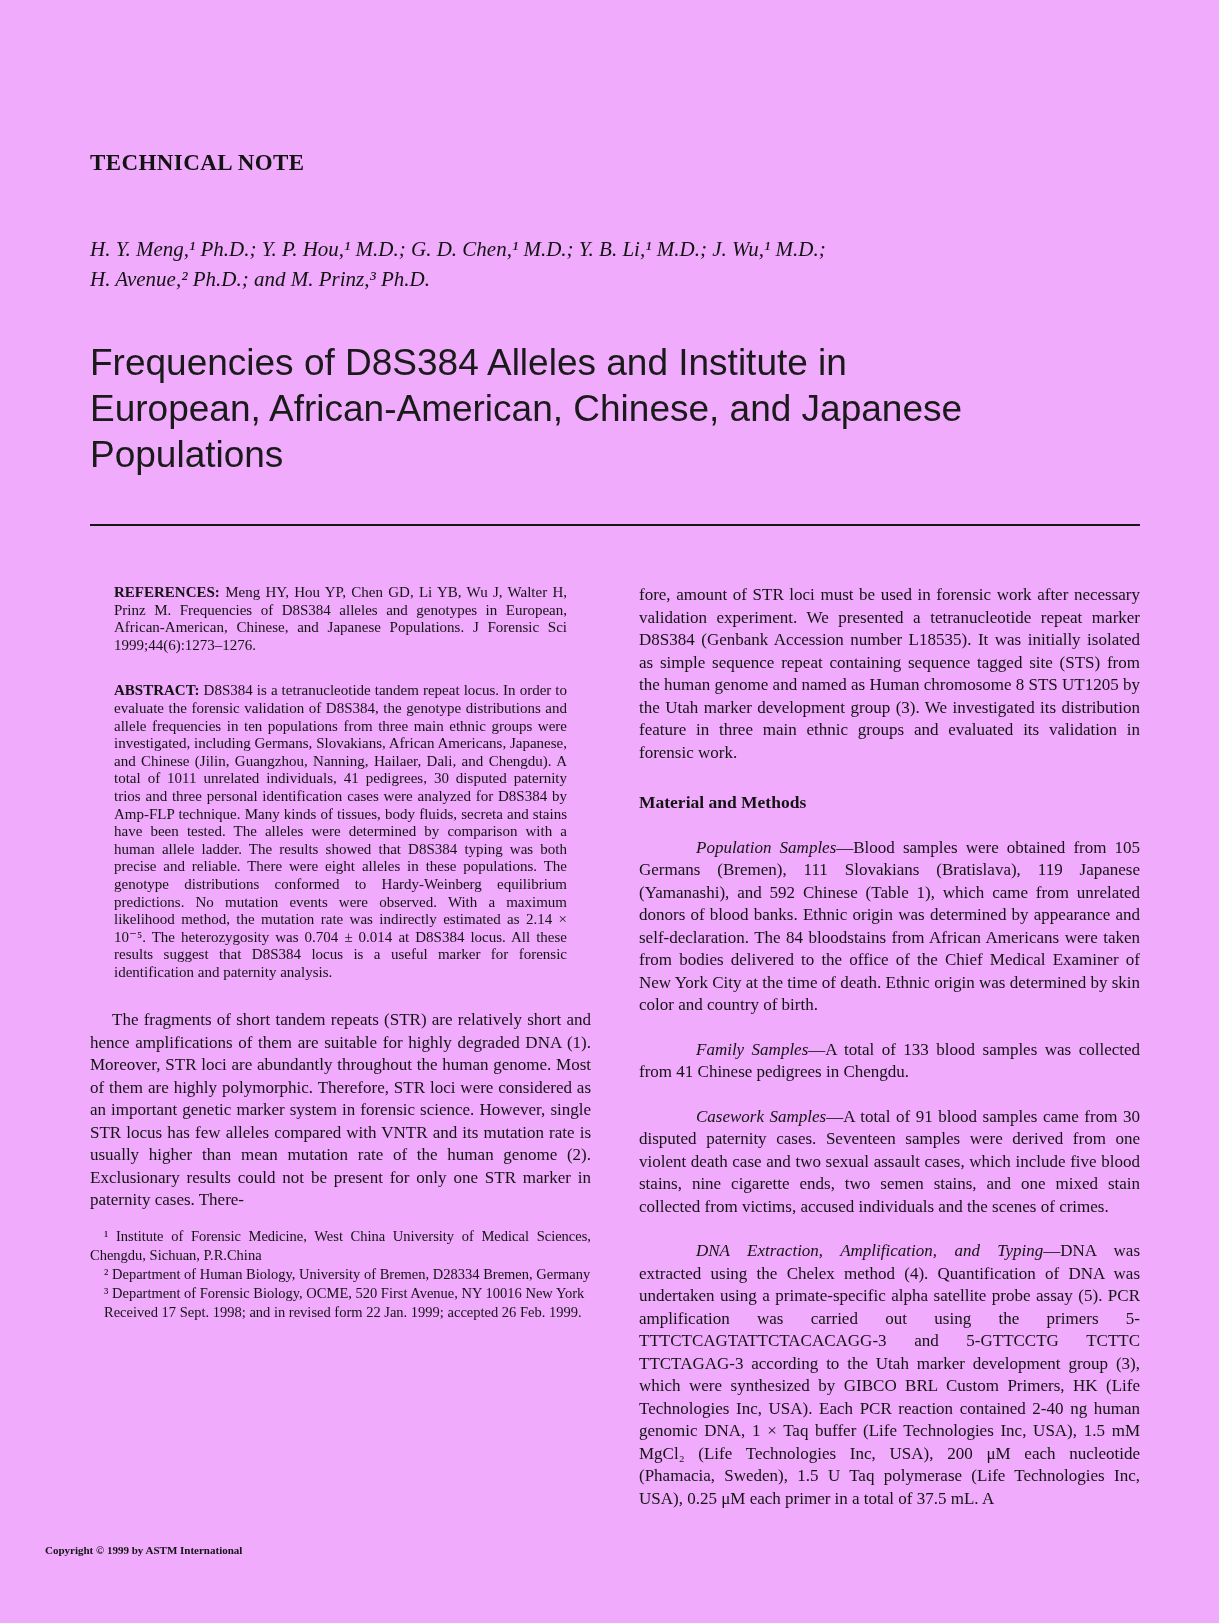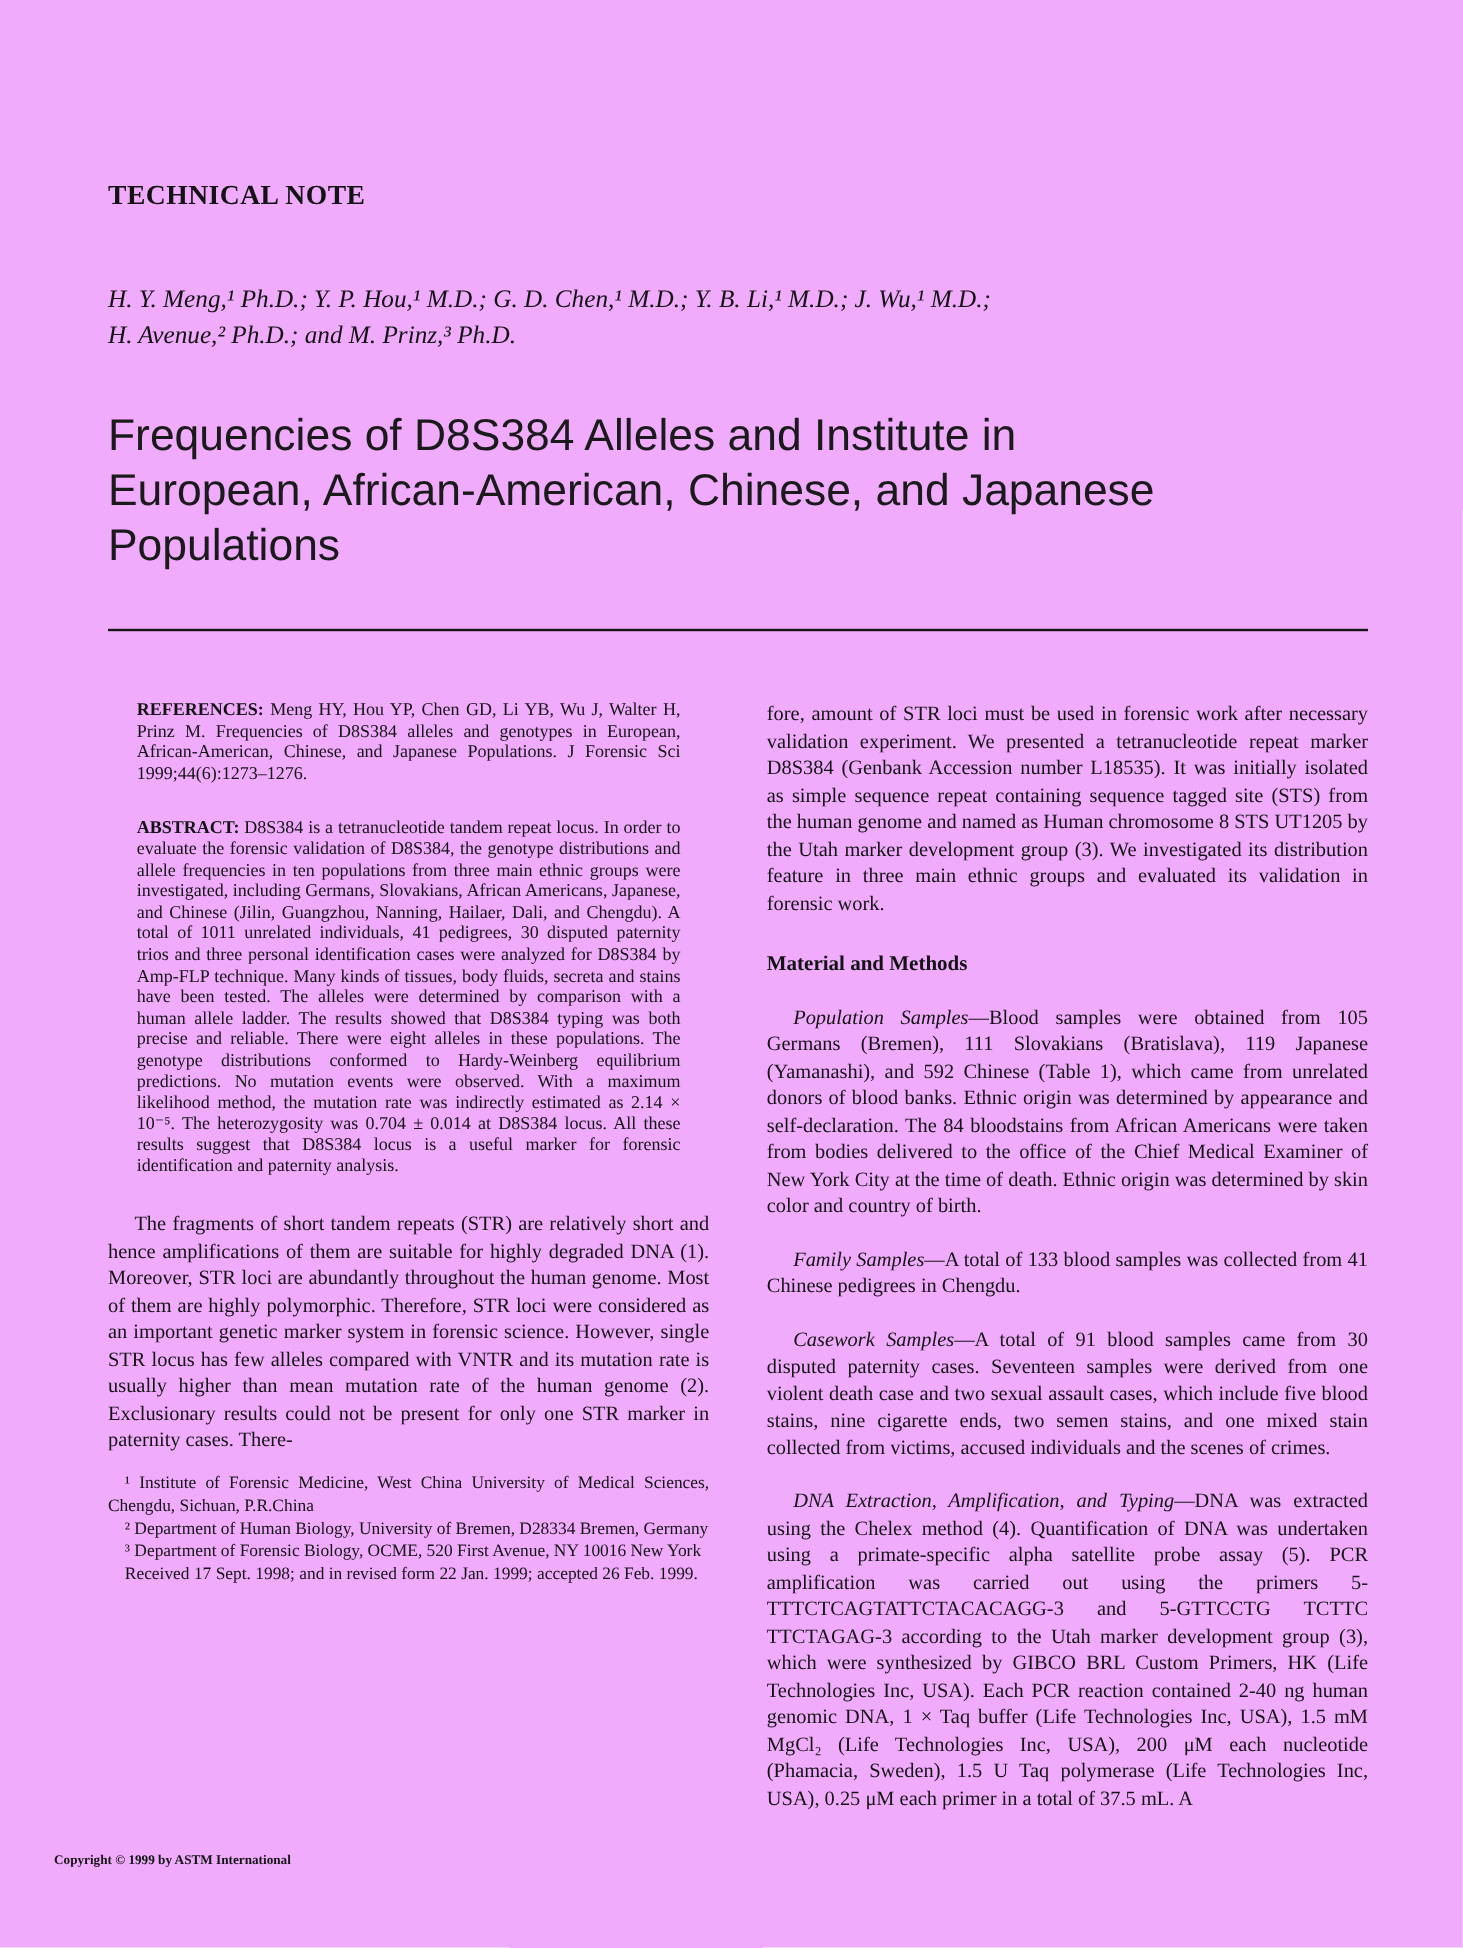--- a/index.html
+++ b/index.html
@@ -89,20 +89,21 @@
     font-weight: bold;
     margin: 27px 0 23px 0;
     text-align: left;
   }
   .method-par {
     margin: 22px 0 0 0;
     text-indent: 22px;
   }
   .method-par em {
     font-style: italic;
+    margin-left: 35px;
   }
   .copyright {
     position: absolute;
     left: 45px;
     top: 1544px;
     font-size: 11px;
     font-weight: bold;
   }
   .page-number {
     position: absolute;

